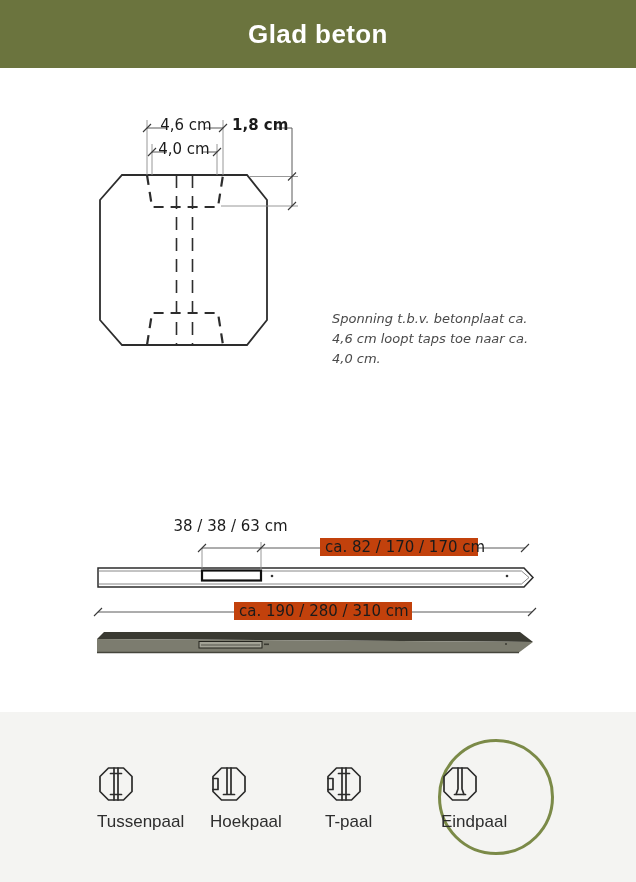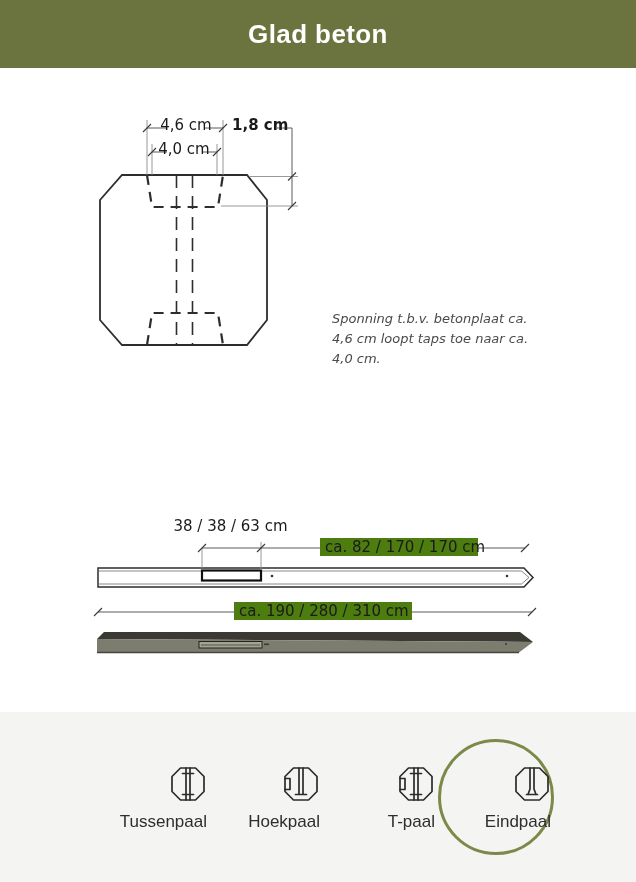--- a/index.html
+++ b/index.html
@@ -18,26 +18,26 @@
   .dashed2{fill:none;stroke:#2d2d2d;stroke-width:1.6;stroke-dasharray:13 8;}
   .ext{stroke:#8d8d8d;stroke-width:.9;fill:none;}
   .dimline{stroke:#5a5a5a;stroke-width:1;fill:none;}
   .tick{stroke:#3a3a3a;stroke-width:1.1;fill:none;}
   .post-outer{fill:#ffffff;stroke:#2d2d2d;stroke-width:1.5;}
   .post-inner{fill:none;stroke:#6a6a6a;stroke-width:.8;}
   .groove{fill:#ffffff;stroke:#101010;stroke-width:2.2;}
   .slot{fill:#a3a396;stroke:#23231d;stroke-width:1;}
   .dim-label{position:absolute;font-family:"DejaVu Sans",sans-serif;font-size:15px;
              color:#1b1b1b;text-align:center;white-space:nowrap;}
-  .on-line{background:#4d7c0f;padding:0 5px;}
+  .on-line{background:#c2410c;padding:0 5px;}
   .note{position:absolute;left:332px;top:241px;width:212px;font-family:"DejaVu Sans",sans-serif;
         font-style:italic;font-size:13px;line-height:1.55;color:#4a4a4a;}
   
   .footer{position:absolute;left:0;top:712px;width:636px;height:170px;background:#f4f4f2;}
-  .post-type{position:absolute;top:53px;width:110px;text-align:right;cursor:pointer;}
+  .post-type{position:absolute;top:53px;width:110px;text-align:left;cursor:pointer;}
   .post-type .label{display:block;margin-top:5px;font-size:17px;color:#2e2e2e;
                     font-family:"Liberation Sans",sans-serif;}
   .picon{stroke:#2b2b2b;stroke-width:1.7;fill:none;stroke-linejoin:round;stroke-linecap:round;}
   .ring{position:absolute;left:438px;top:27px;width:116px;height:116px;border:3px solid #7b8a48;
         border-radius:50%;box-sizing:border-box;}
 </style>
 </head>
 <body>
 
 <div class="page">

